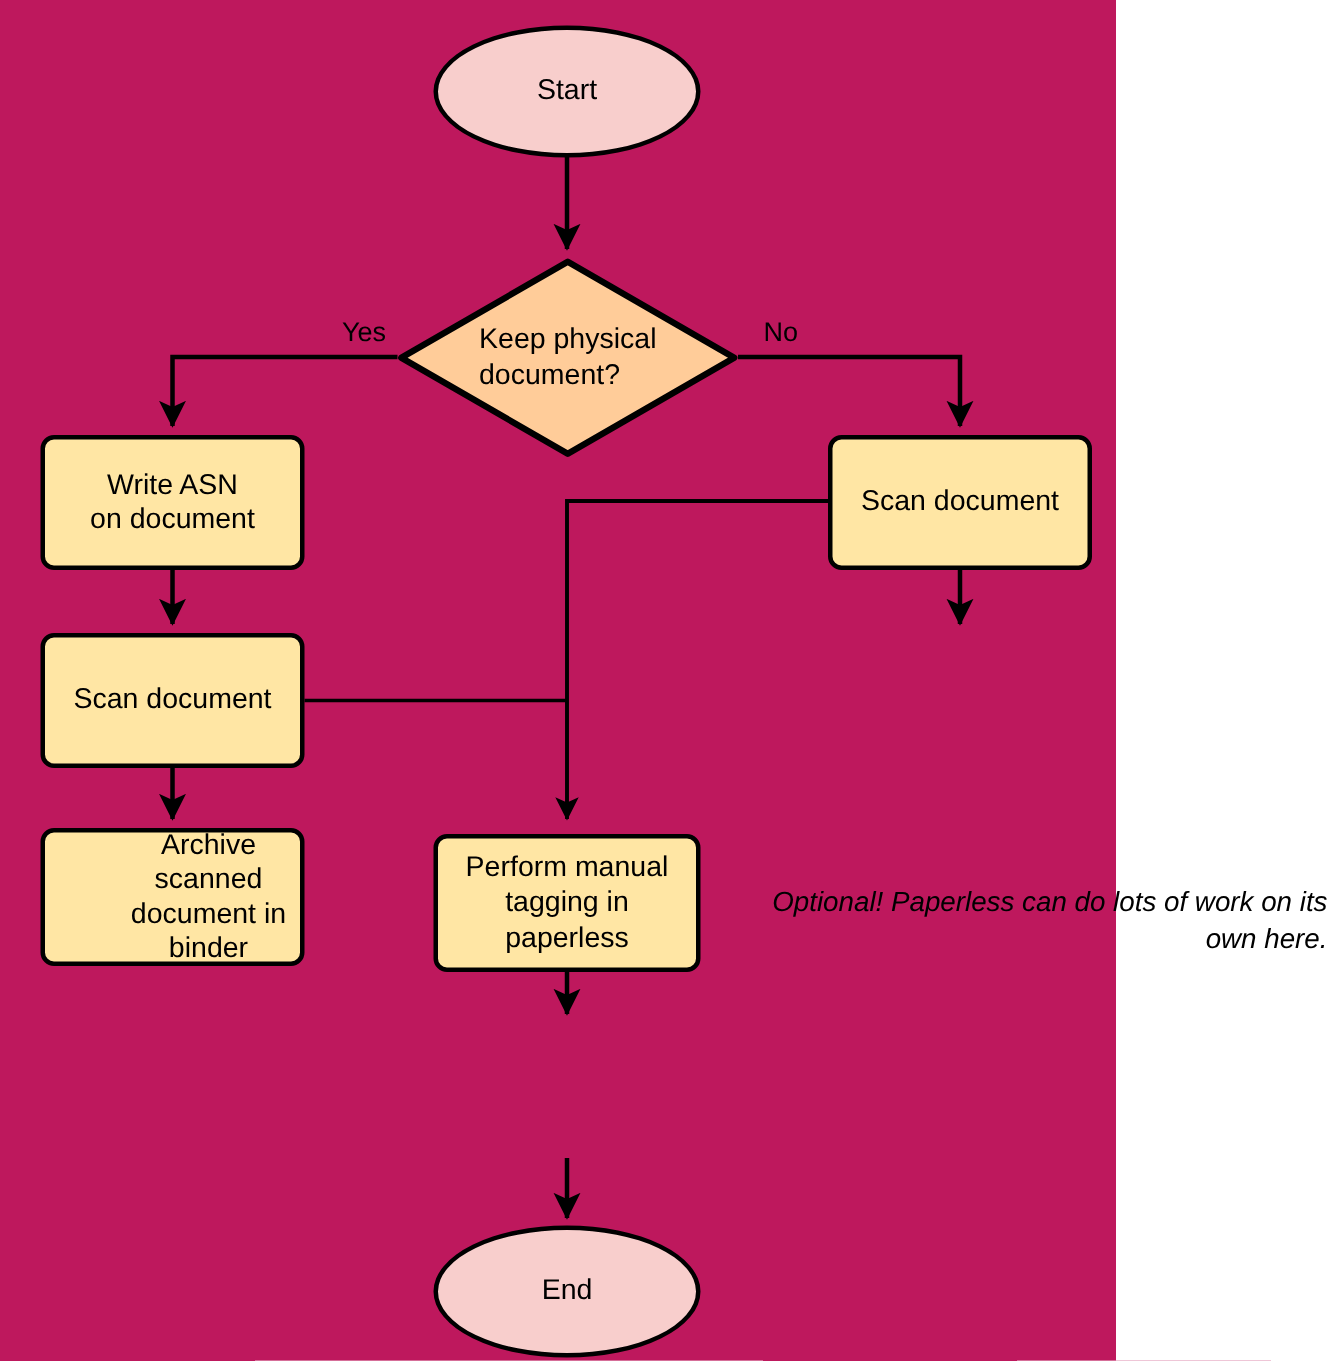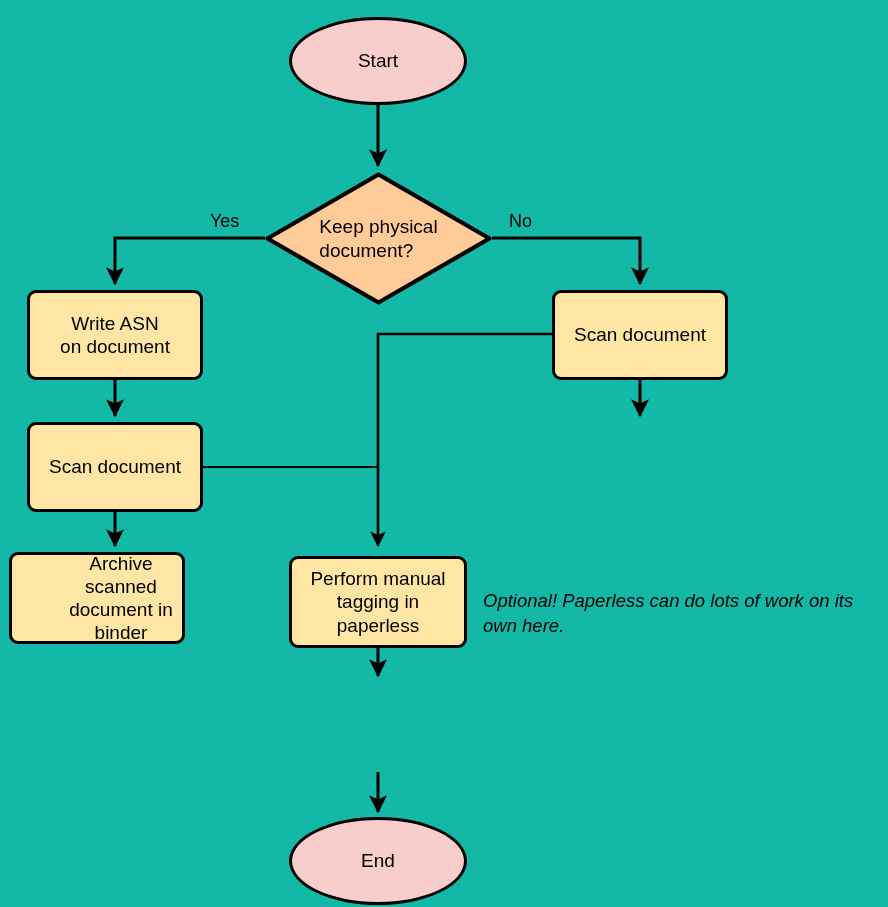--- a/index.html
+++ b/index.html
@@ -9,23 +9,23 @@
     background: #ffffff;
   }
   body {
     font-family: "Liberation Sans", sans-serif;
     width: 888px;
     height: 907px;
     overflow: hidden;
   }
   #flow-canvas {
     position: relative;
-    width: 888px;
+    width: 744px;
     height: 907px;
-    background: #14b8a6;
+    background: #be185d;
   }
   #edges-layer {
     position: absolute;
     left: 0;
     top: 0;
     width: 888px;
     height: 907px;
   }
   .node {
     position: absolute;
@@ -124,33 +124,33 @@
   </div>
 
   <div class="node-decision-wrap" style="left:265px; top:172px; width:227px; height:133px;">
     <svg width="227" height="133" viewBox="0 0 227 133" xmlns="http://www.w3.org/2000/svg">
       <polygon points="113.5,2.5 224.5,66.5 113.5,130.5 2.5,66.5" fill="#ffcc99" stroke="#000000" stroke-width="4.2" stroke-linejoin="round"></polygon>
     </svg>
     <div class="node-decision-label">Keep physical
 document?</div>
   </div>
 
-  <div class="edge-label" style="left:210px; top:211px;">Yes</div>
+  <div class="edge-label" style="left:228px; top:211px;">Yes</div>
   <div class="edge-label" style="left:509px; top:211px;">No</div>
 
   <div class="node node-process" style="left:27px; top:290px; width:176px; height:90px;text-align:center;">
     <span>Write ASN
 on document</span>
   </div>
 
   <div class="node node-process" style="left:27px; top:422px; width:176px; height:90px;">
     <span>Scan document</span>
   </div>
 
-  <div class="node node-process" style="left:9px; top:552px; width:176px; height:92px;padding-left:48px;">
+  <div class="node node-process" style="left:27px; top:552px; width:176px; height:92px;padding-left:48px;">
     <span>Archive scanned
 document in
 binder</span>
   </div>
 
   <div class="node node-process" style="left:552px; top:290px; width:176px; height:90px;">
     <span>Scan document</span>
   </div>
 
 
@@ -158,15 +158,15 @@
     <span>Perform manual
 tagging in
 paperless</span>
   </div>
 
 
   <div class="node node-terminal" style="left:289px; top:817px; width:178px; height:88px;">
     <span>End</span>
   </div>
 
-  <div class="annotation" style="left:483px; top:589px; width:402px;">Optional! Paperless can do lots of work on its own here.</div>
+  <div class="annotation" style="left:483px; top:589px; width:402px;text-align:right;">Optional! Paperless can do lots of work on its own here.</div>
 
 </div>
 
 </body></html>

